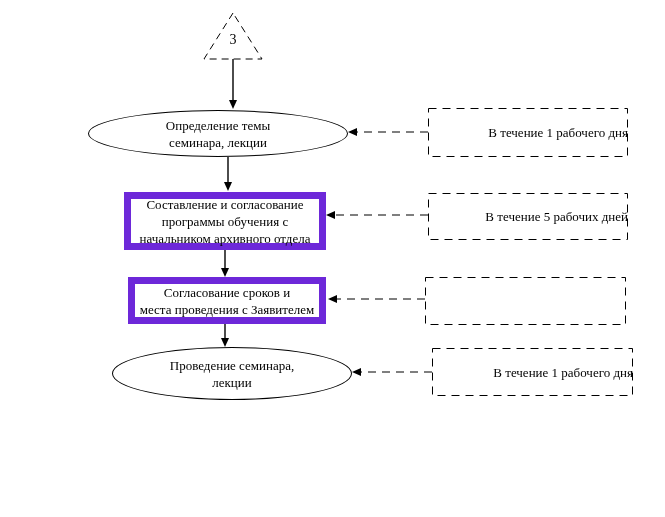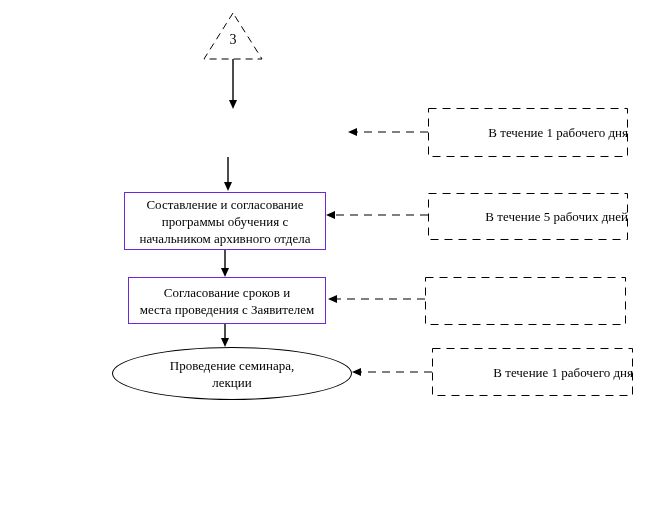--- a/index.html
+++ b/index.html
@@ -32,21 +32,21 @@
     justify-content: center;
     text-align: center;
     white-space: pre-line;
     box-sizing: border-box;
   }
   .ellipse {
     border: 1px solid #000000;
     border-radius: 50%;
   }
   .rect {
-    border: 1px solid #6d28d9;
+    border: 7px solid #6d28d9;
   }
   .annotation-text {
     position: absolute;
     display: flex;
     align-items: center;
     justify-content: flex-end;
     text-align: center;
     white-space: pre-line;
     box-sizing: border-box;
   }
@@ -112,20 +112,24 @@
       <polygon points="328,299 337,295 337,303" fill="#000000"></polygon>
     </g>
     <g>
       <line x1="432" y1="372" x2="361" y2="372" stroke="#000000" stroke-width="1.2" stroke-dasharray="8,6"></line>
       <polygon points="352,372 361,368 361,376" fill="#000000"></polygon>
     </g>
   </svg>
 
   <div class="tri-label">3</div>
 
+  <div id="ellipse-define" class="shape ellipse">
+    <span>Определение темы
+семинара, лекции</span>
+  </div>
 
   <div id="rect-compose" class="shape rect">
     <span>Составление и согласование
 программы обучения с
 начальником архивного отдела</span>
   </div>
 
   <div id="rect-agree" class="shape rect">
     <span>Согласование сроков и
 места проведения с Заявителем</span>

